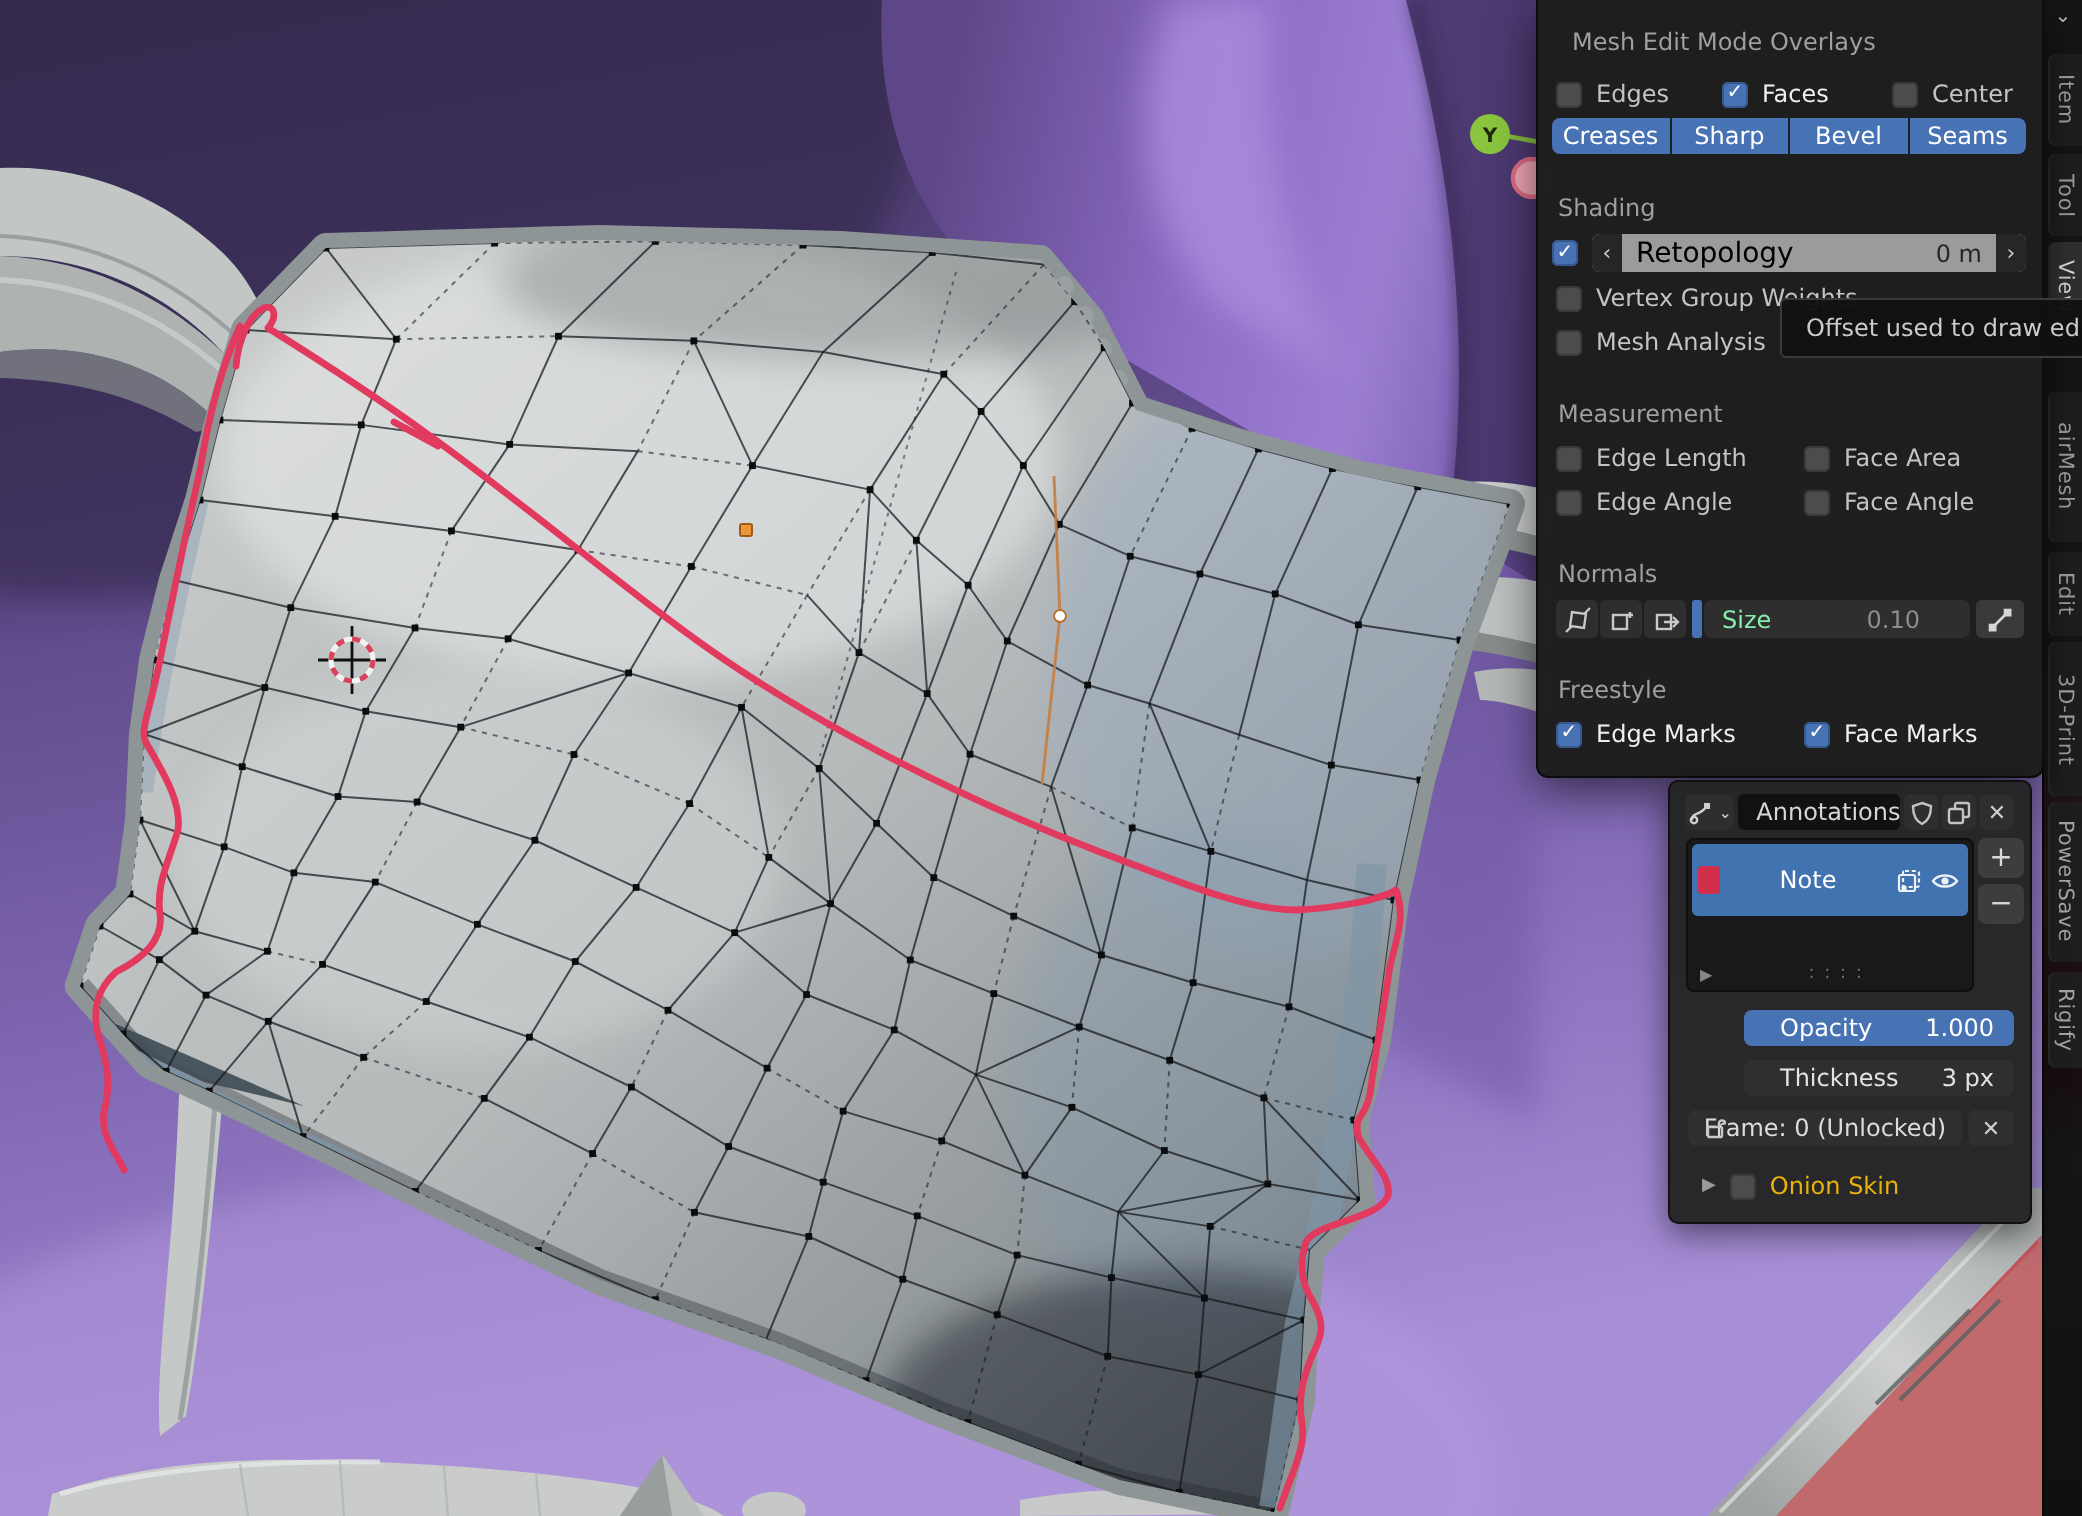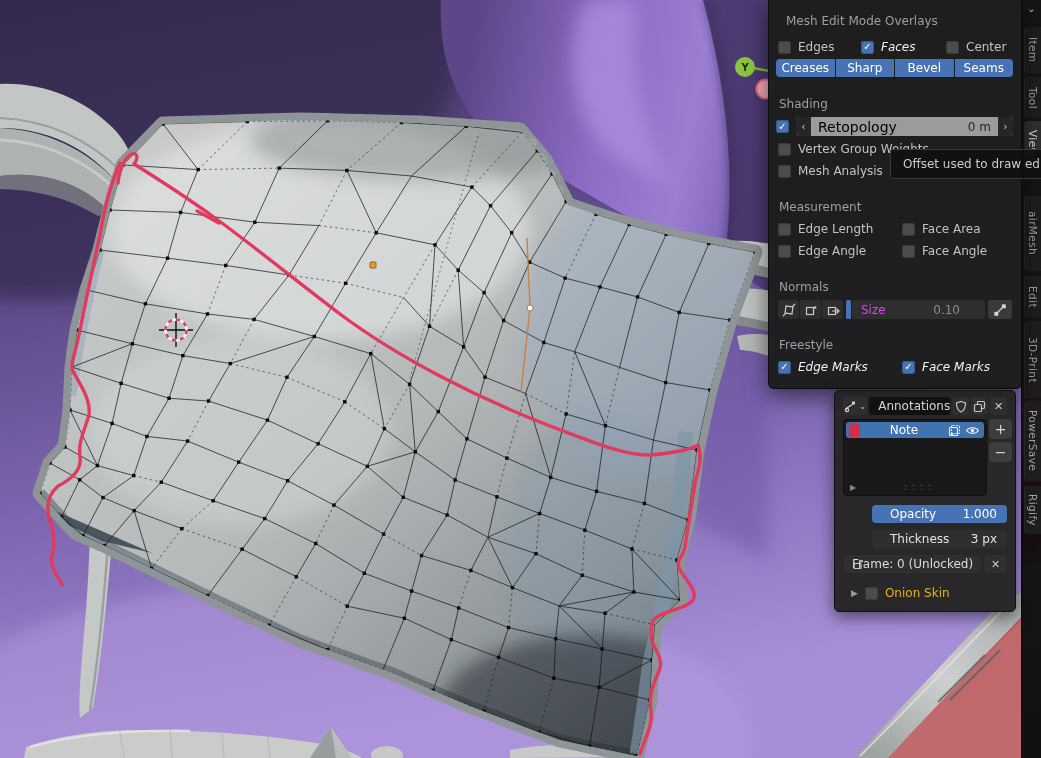--- a/index.html
+++ b/index.html
@@ -6,21 +6,21 @@
   #app{position:relative;width:1041px;height:758px;overflow:hidden;background:#584577;
        font-family:"DejaVu Sans","Liberation Sans",sans-serif;-webkit-font-smoothing:antialiased;}
   #scene{position:absolute;left:0;top:0;z-index:1;}
 
   
   .cb{display:inline-flex;align-items:center;gap:7px;}
   .box{width:13px;height:13px;border-radius:3px;background:#4c4c4c;box-shadow:inset 0 0 0 1px #3a3a3a;
        display:flex;align-items:center;justify-content:center;color:#fff;font-size:10px;line-height:1;}
   .box.on{background:#4772b3;box-shadow:inset 0 0 0 1px #35598f;}
   .cb .lbl{font-size:12px;color:#c3c3c3;white-space:nowrap;}
-  .cb.bright .lbl{color:#efefef;font-style:italic;}
+  .cb.bright .lbl{color:#efefef;}
 
   
   .popover{position:absolute;left:768px;top:0;width:254px;height:389px;z-index:20;
            background:rgba(29,29,29,.985);border:1px solid #0c0c0c;border-top:none;
            border-radius:0 0 6px 6px;box-shadow:0 8px 22px rgba(0,0,0,.55);box-sizing:border-box;}
   .popover .abs{position:absolute;}
   .hlabel{color:#9f9f9f;font-size:12px;white-space:nowrap;}
   .seg{left:7px;right:8px;top:59px;height:18px;display:flex;gap:1px;border-radius:4px;overflow:hidden;}
   .seg .sbtn{flex:1;background:#4772b3;color:#fff;border:none;font-size:12px;padding:0;
              font-family:inherit;display:flex;align-items:center;justify-content:center;cursor:default;}
@@ -29,37 +29,37 @@
   .slider .arr{width:15px;align-self:stretch;background:#262626;color:#c9c9c9;display:flex;
                align-items:center;justify-content:center;font-size:11px;}
   .slider .nm{flex:1;color:#000000;font-size:14px;padding-left:7px;}
   .slider .vl{color:#262626;font-size:12px;padding-right:7px;}
   .tooltip{position:absolute;left:890px;top:149px;width:270px;height:30px;z-index:60;
            background:rgba(17,17,17,.97);border:1px solid #3a3a3a;border-radius:3px;
            color:#cbcbcb;font-size:12px;display:flex;align-items:center;padding-left:12px;box-sizing:border-box;}
   .ibtn{width:21px;height:19px;background:#2e2e2e;border-radius:3px;display:flex;align-items:center;
         justify-content:center;margin-right:1px;}
   .dslider{flex:1;height:19px;background:#2e2e2e;border-radius:4px;display:flex;align-items:center;margin:0 3px 0 1px;}
-  .dslider .nm{flex:1;color:#d946ef;font-size:12px;padding-left:9px;}
+  .dslider .nm{flex:1;color:#86efac;font-size:12px;padding-left:9px;}
   .dslider .vl{color:#8d8d8d;font-size:12px;padding-right:25px;}
   .bluebar{width:5px;height:19px;background:#4772b3;border-radius:1.5px;margin-left:2px;}
 
   
   .anno{position:absolute;left:834px;top:390px;width:182px;height:222px;z-index:20;
         background:rgba(36,36,36,.97);border:1px solid #101010;border-radius:5px;
         box-shadow:0 5px 16px rgba(0,0,0,.5);box-sizing:border-box;}
   .anno .abs{position:absolute;}
   .ahead{top:6px;left:8px;right:8px;height:18px;display:flex;gap:2px;}
   .hbtn{background:#2e2e2e;border-radius:3px;height:18px;display:flex;align-items:center;
         justify-content:center;color:#cfcfcf;}
   .namefield{flex:1;background:#111;border-radius:3px;color:#d6d6d6;font-size:12px;
              display:flex;align-items:center;padding-left:9px;}
   .layerlist{top:28px;left:8px;width:142px;height:75px;background:#191919;border:1px solid #0f0f0f;
              border-radius:4px;}
-  .layerrow{position:absolute;top:2px;left:2px;right:2px;height:16px;background:#4173b1;border-radius:3px;
+  .layerrow{position:absolute;top:2px;left:2px;right:2px;height:36px;background:#4173b1;border-radius:3px;
             display:flex;align-items:center;gap:4px;padding:0 4px;box-sizing:border-box;}
   .swatch{width:11px;height:14px;border-radius:2px;background:#d12f4c;margin-left:-1px;}
   .layerrow .lname{flex:1;text-align:center;color:#fff;font-size:12px;}
   .lfoot{position:absolute;left:6px;right:6px;bottom:2px;height:12px;display:flex;align-items:center;}
   .lfoot .tri{color:#878787;font-size:8px;}
   .lfoot .grip{flex:1;text-align:center;color:#6f6f6f;font-size:9px;letter-spacing:1px;}
   .pm{left:154px;top:28px;display:flex;flex-direction:column;gap:3px;}
   .pmb{width:23px;height:20px;background:#3d3d3d;border-radius:4px;color:#d8d8d8;font-size:14px;
        display:flex;align-items:center;justify-content:center;}
   .aslider{left:9px;right:8px;height:18px;border-radius:4px;display:flex;align-items:center;font-size:12px;margin-left:28px;}

